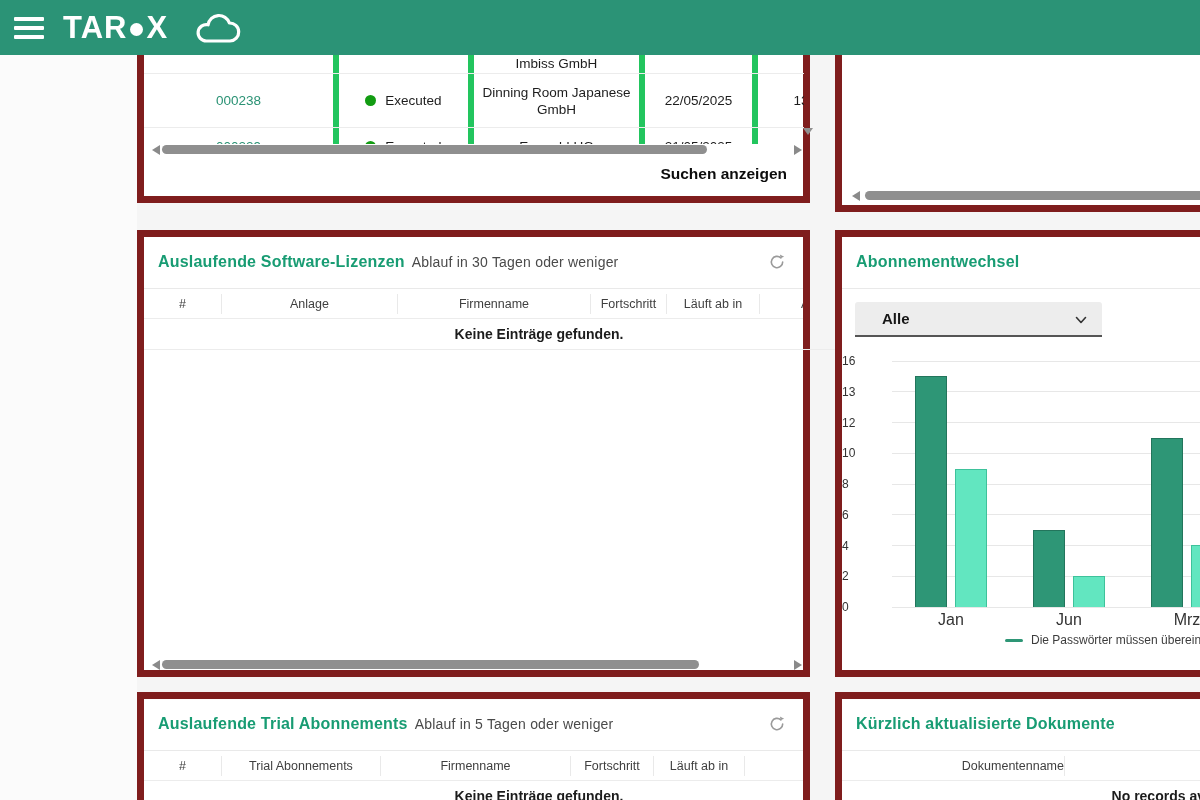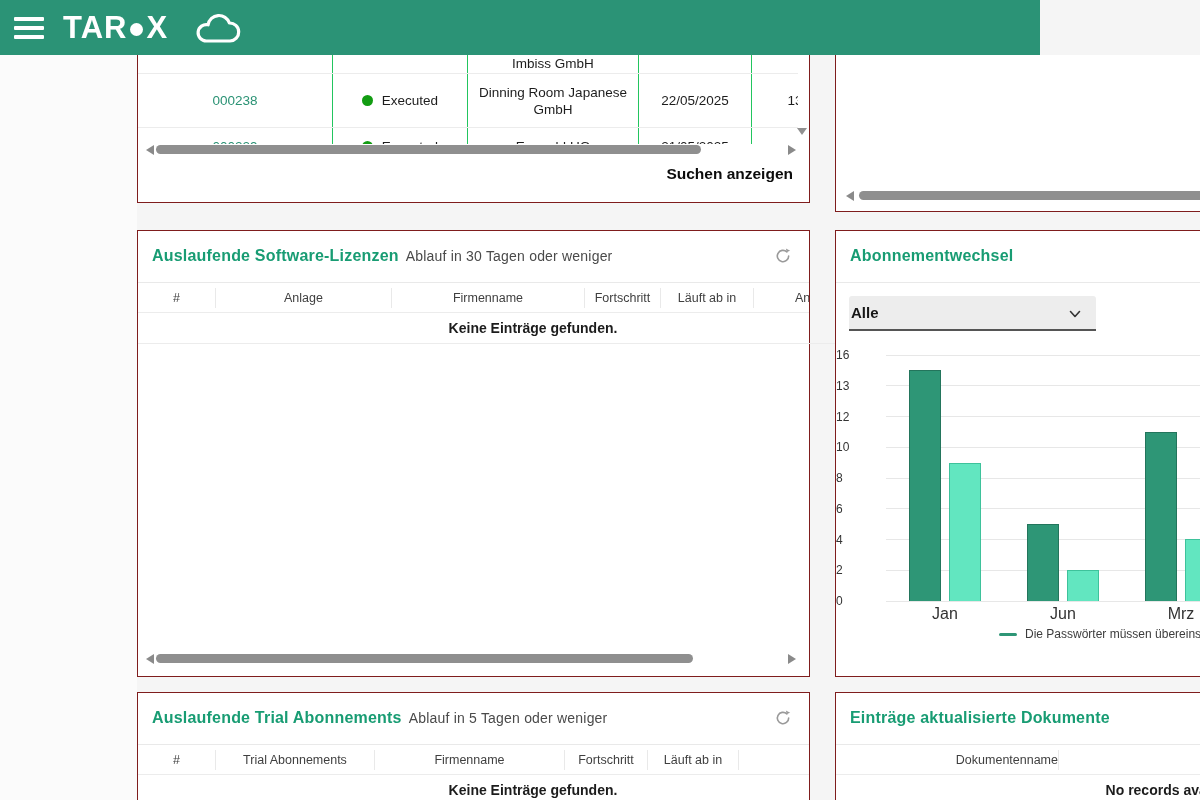--- a/index.html
+++ b/index.html
@@ -1,33 +1,33 @@
 <!DOCTYPE html>
 <html style="--header-green: #2b9376; --title-green: #189c73; --link-green: #2a9274; --status-green: #129c12; --bar-dark: #2e9676; --bar-light: #62e6c0; --scroll-gray: #8f8f8f;"><head>
 <meta charset="utf-8">
 <style>
   html,body{margin:0;padding:0;width:1200px;height:800px;overflow:hidden;
     font-family:"Liberation Sans",sans-serif;background:#f5f5f5;}
   .vp{position:absolute;left:0;top:0;width:1200px;height:800px;overflow:hidden;}
 
   
-  .hdr{position:absolute;left:0;top:0;width:1040px;height:55px;background:var(--header-green);z-index:50;display:flex;align-items:center;}
+  .hdr{position:absolute;left:0;top:0;width:1200px;height:55px;background:var(--header-green);z-index:50;display:flex;align-items:center;}
   .burger{width:55px;height:55px;display:flex;flex-direction:column;justify-content:center;gap:5px;padding-left:14px;box-sizing:border-box;cursor:pointer;}
   .burger span{display:block;width:30px;height:4px;background:#fff;border-radius:1px;}
   .logo{display:flex;align-items:center;margin-left:8px;color:#fff;font-size:31px;font-weight:800;letter-spacing:1px;}
   .logo .dot{display:inline-block;width:13px;height:13px;border-radius:50%;background:#fff;margin:4px 3px 0 3px;}
   .cloud{margin-left:24px;}
   .search{position:absolute;left:472px;top:9px;width:453px;height:36px;background:#efefef;border:1px solid #d6d6d6;box-sizing:border-box;display:flex;align-items:center;}
   .search input{flex:1;border:none;background:transparent;outline:none;text-align:center;font-size:14px;color:#555;font-family:"Liberation Sans",sans-serif;}
   .search input::placeholder{color:#6f6f6f;}
   .search .mag{margin-right:12px;}
 
   .leftpane{position:absolute;left:0;top:55px;width:137px;height:745px;background:#fbfbfb;}
 
-  .card{position:absolute;background:#fff;border:1px solid #7f1d1d;box-sizing:border-box;}
+  .card{position:absolute;background:#fff;border:7px solid #7f1d1d;box-sizing:border-box;}
   .c1{left:137px;top:55px;width:673px;height:148px;border-top:none;}
   .c2{left:835px;top:55px;width:680px;height:157px;border-top:none;}
   .c3{left:137px;top:230px;width:673px;height:447px;}
   .c4{left:835px;top:230px;width:680px;height:447px;}
   .c5{left:137px;top:692px;width:673px;height:170px;}
   .c6{left:835px;top:692px;width:680px;height:170px;}
 
   .card-head{position:relative;height:51px;border-bottom:1px solid #e9e9e9;}
   .card-head .ttl{position:absolute;left:14px;top:16px;font-size:16px;font-weight:700;color:var(--title-green);letter-spacing:.2px;}
   .card-head .sub{font-size:14px;font-weight:400;color:#4a4a4a;margin-left:7px;}
@@ -38,21 +38,21 @@
   .th{flex:none;text-align:center;font-size:12.5px;color:#3f3f3f;height:20px;line-height:20px;border-right:1px solid #e9e9e9;box-sizing:border-box;white-space:nowrap;}
   .th:last-child{border-right:none;}
   .th-left{text-align:right;padding-left:15px;}
   .empty{height:30px;line-height:30px;text-align:center;font-size:14px;font-weight:600;color:#1c1c1c;white-space:nowrap;}
   .empty-w{width:790px;}
   .empty-b{border-bottom:1px solid #ececec;}
 
   
   .orows{position:absolute;left:0;top:0;width:660px;height:89px;overflow:hidden;}
   .orow{display:flex;width:740px;}
-  .ocell{flex:none;display:flex;align-items:center;justify-content:center;font-size:13.5px;color:#1d1d1d;border-right:1px solid #22c55e;box-sizing:border-box;text-align:center;}
+  .ocell{flex:none;display:flex;align-items:center;justify-content:center;font-size:13.5px;color:#1d1d1d;border-right:6px solid #22c55e;box-sizing:border-box;text-align:center;}
   .ocell:last-child{border-right:none;}
   .w0{width:195px;}.w1{width:135px;}.w2{width:171px;}.w3{width:113px;}.w4{width:120px;}
   .r-part{height:18px;border-bottom:1px solid #ececec;}
   .r-part .ocell{align-items:flex-start;line-height:17px;}
   .r-main{height:53px;border-bottom:1px solid #ececec;}
   .r-cut{height:36px;}
   .ordid{color:var(--link-green);cursor:pointer;}
   .dot{display:inline-block;width:11px;height:11px;border-radius:50%;background:var(--status-green);margin-right:9px;flex:none;}
   .statuscell{display:flex;align-items:center;justify-content:center;}
   .company2{line-height:17px;}
@@ -61,21 +61,21 @@
 
   
   .hscroll{position:absolute;left:0;width:100%;height:16px;}
   .hs-thumb{position:absolute;top:3px;height:9px;border-radius:5px;background:var(--scroll-gray);cursor:grab;}
   .arr{position:absolute;top:3px;width:0;height:0;cursor:pointer;}
   .arr-l{border-top:5px solid transparent;border-bottom:5px solid transparent;border-right:8px solid #8a8a8a;}
   .arr-r{border-top:5px solid transparent;border-bottom:5px solid transparent;border-left:8px solid #8a8a8a;}
 
   
   .select{position:absolute;left:13px;top:65px;width:247px;height:35px;background:#ededed;border-bottom:2px solid #555;border-radius:3px 3px 0 0;box-sizing:border-box;display:flex;align-items:center;cursor:pointer;}
-  .select .val{margin-left:2px;font-size:15px;font-weight:600;color:#161616;}
+  .select .val{margin-left:27px;font-size:15px;font-weight:600;color:#161616;}
   .select svg{position:absolute;right:14px;top:11px;}
   .ylabels{position:absolute;left:0;top:124px;width:45px;height:246px;}
   .ylab{position:absolute;right:0;width:45px;text-align:left;font-size:12px;color:#333;height:16px;line-height:16px;padding-right:8px;box-sizing:border-box;}
   .plot{position:absolute;left:50px;top:124px;width:630px;height:246px;}
   .gridline{position:absolute;left:0;width:100%;height:1px;background:#e7e7e7;}
   .bargroup{position:absolute;bottom:0;width:72px;height:246px;display:flex;align-items:flex-end;justify-content:center;gap:8px;}
   .bar{width:32px;box-sizing:border-box;}
   .bar-dark{background:var(--bar-dark);border:1px solid rgba(0,0,0,.22);border-bottom:none;}
   .bar-light{background:var(--bar-light);border:1px solid rgba(20,150,110,.45);border-bottom:none;}
   .xlabels{position:absolute;left:50px;top:374px;width:630px;height:18px;}
@@ -228,21 +228,21 @@
       <div class="th" style="width:190px">Firmenname</div>
       <div class="th" style="width:83px">Fortschritt</div>
       <div class="th" style="width:91px">Läuft ab in</div>
       <div class="th" style="width:90px"></div>
     </div>
     <div class="empty empty-w">Keine Einträge gefunden.</div>
   </section>
 
   <section class="card c6">
     <div class="card-head">
-      <div class="ttl">Einträge aktualisierte Dokumente</div>
+      <div class="ttl">Kürzlich aktualisierte Dokumente</div>
     </div>
     <div class="thead">
       <div class="th th-left" style="width:223px">Dokumentenname</div>
       <div class="th th-left" style="width:457px">Typ</div>
     </div>
     <div class="empty" style="width:680px">No records available.</div>
   </section>
 
   <header class="hdr">
     <div class="burger">

